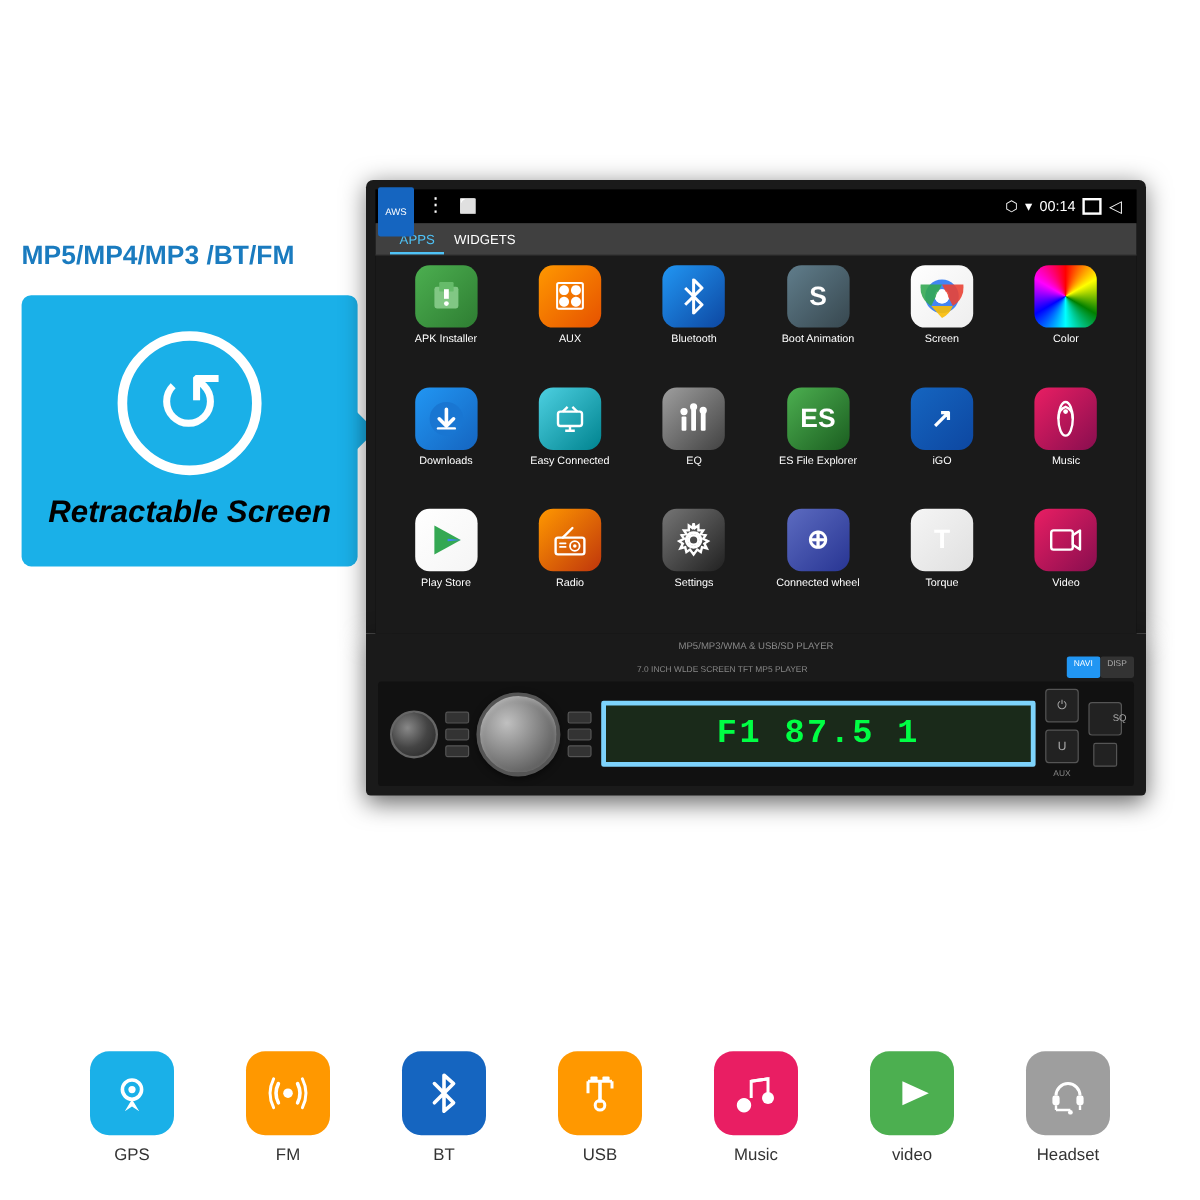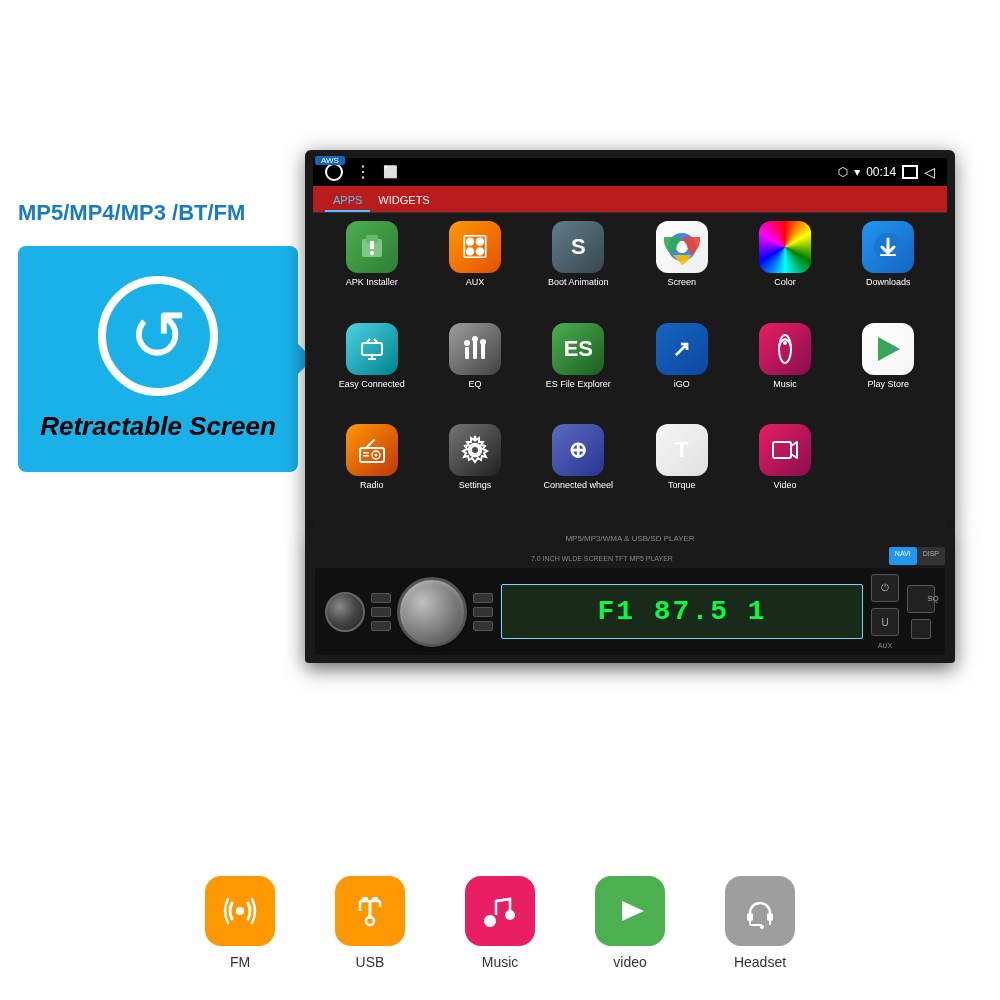--- a/index.html
+++ b/index.html
@@ -129,21 +129,21 @@
       border: 2px solid white;
       display: inline-block;
     }
     .nav-back {
       color: white;
       font-size: 14px;
     }
 
     
     .tabs-bar {
-      background: #b91c1c;
+      background: #404040;
       display: flex;
       gap: 0;
       padding: 4px 12px 0;
       border-bottom: 1px solid #333;
     }
     .tab {
       color: white;
       font-size: 11px;
       padding: 4px 8px;
       cursor: pointer;
@@ -246,21 +246,21 @@
     .small-knob {
       width: 40px;
       height: 40px;
       border-radius: 50%;
       background: radial-gradient(circle at 35% 35%, #888, #444, #222);
       border: 2px solid #666;
     }
     .display-area {
       flex: 1;
       background: #1a2a1a;
-      border: 1px solid #7dd3fc;
+      border: 4px solid #7dd3fc;
       height: 55px;
       display: flex;
       align-items: center;
       justify-content: center;
       border-radius: 2px;
     }
     .freq-display {
       color: #00ff44;
       font-size: 28px;
       font-family: 'Courier New', monospace;
@@ -282,21 +282,21 @@
       display: flex;
       align-items: center;
       justify-content: center;
       color: #aaa;
       font-size: 12px;
     }
     .aws-badge {
       background: #1565c0;
       color: white;
       font-size: 8px;
-      padding: 0 6px;
+      padding: 16px 6px;
       border-radius: 2px;
       position: absolute;
       left: 10px;
       top: 6px;
     }
     .navi-btn {
       background: #2196f3;
       color: white;
       font-size: 7px;
       padding: 3px 6px;
@@ -407,20 +407,28 @@
                   <rect x="10" y="4" width="12" height="8" rx="1" fill="#66bb6a"></rect>
                   <circle cx="16" cy="22" r="2" fill="white"></circle>
                   <rect x="14" y="10" width="4" height="8" fill="white"></rect>
                 </svg>
               </div>
               <div class="app-label">APK Installer</div>
             </div>
             <div class="app-item">
               <div class="app-icon icon-aux" style="color: white; font-size: 22px; font-weight: bold;">🎛</div>
               <div class="app-label">AUX</div>
+            </div>
+            <div class="app-item">
+              <div class="app-icon icon-bluetooth">
+                <svg width="30" height="30" viewBox="0 0 30 30">
+                  <polyline points="8,8 22,22 15,29 15,1 22,8 8,22" fill="none" stroke="white" stroke-width="2.5" stroke-linejoin="round"></polyline>
+                </svg>
+              </div>
+              <div class="app-label">Bluetooth</div>
             </div>
             <div class="app-item">
               <div class="app-icon icon-boot" style="color: white; font-size: 22px; font-weight: bold;">S</div>
               <div class="app-label">Boot Animation</div>
             </div>
             <div class="app-item">
               <div class="app-icon icon-chrome">
                 <svg width="36" height="36" viewBox="0 0 36 36">
                   <circle cx="18" cy="18" r="10" fill="none" stroke="#4285f4" stroke-width="8"></circle>
                   <circle cx="18" cy="18" r="6" fill="white"></circle>
@@ -580,31 +588,49 @@
       </div>
       <div class="unit-icons">
         <div class="unit-icon-btn" style="font-size:8px;padding-left:24px;">SQ</div>
         <div style="width:20px;height:20px;background:#222;border:1px solid #555;border-radius:2px;"></div>
       </div>
     </div>
   </div>
 </div>
 
 <div class="features-row" id="features-row">
+<div class="feature-item">
+      <div class="feature-icon-box fi-gps">
+        <svg width="40" height="40" viewBox="0 0 40 40">
+          <circle cx="20" cy="17" r="8" fill="none" stroke="white" stroke-width="3"></circle>
+          <circle cx="20" cy="17" r="3" fill="white"></circle>
+          <path d="M20 25 L14 35 L20 31 L26 35 Z" fill="white"></path>
+        </svg>
+      </div>
+      <div class="feature-label">GPS</div>
+    </div>
     <div class="feature-item">
       <div class="feature-icon-box fi-fm">
         <svg width="40" height="40" viewBox="0 0 40 40">
           <circle cx="20" cy="20" r="4" fill="white"></circle>
           <path d="M12 12 Q8 20 12 28" fill="none" stroke="white" stroke-width="3" stroke-linecap="round"></path>
           <path d="M28 12 Q32 20 28 28" fill="none" stroke="white" stroke-width="3" stroke-linecap="round"></path>
           <path d="M8 8 Q2 20 8 32" fill="none" stroke="white" stroke-width="2.5" stroke-linecap="round"></path>
           <path d="M32 8 Q38 20 32 32" fill="none" stroke="white" stroke-width="2.5" stroke-linecap="round"></path>
         </svg>
       </div>
       <div class="feature-label">FM</div>
+    </div>
+    <div class="feature-item">
+      <div class="feature-icon-box fi-bt">
+        <svg width="36" height="36" viewBox="0 0 36 36">
+          <polyline points="10,10 26,26 18,33 18,3 26,10 10,26" fill="none" stroke="white" stroke-width="3" stroke-linejoin="round" stroke-linecap="round"></polyline>
+        </svg>
+      </div>
+      <div class="feature-label">BT</div>
     </div>
     <div class="feature-item">
       <div class="feature-icon-box fi-usb">
         <svg width="36" height="36" viewBox="0 0 36 36">
           <line x1="18" y1="8" x2="18" y2="26" stroke="white" stroke-width="3"></line>
           <rect x="10" y="4" width="6" height="4" rx="1" fill="white"></rect>
           <rect x="20" y="4" width="6" height="4" rx="1" fill="white"></rect>
           <line x1="8" y1="8" x2="28" y2="8" stroke="white" stroke-width="2.5"></line>
           <circle cx="18" cy="28" r="4" fill="none" stroke="white" stroke-width="2.5"></circle>
           <line x1="8" y1="8" x2="8" y2="18" stroke="white" stroke-width="2.5"></line>

